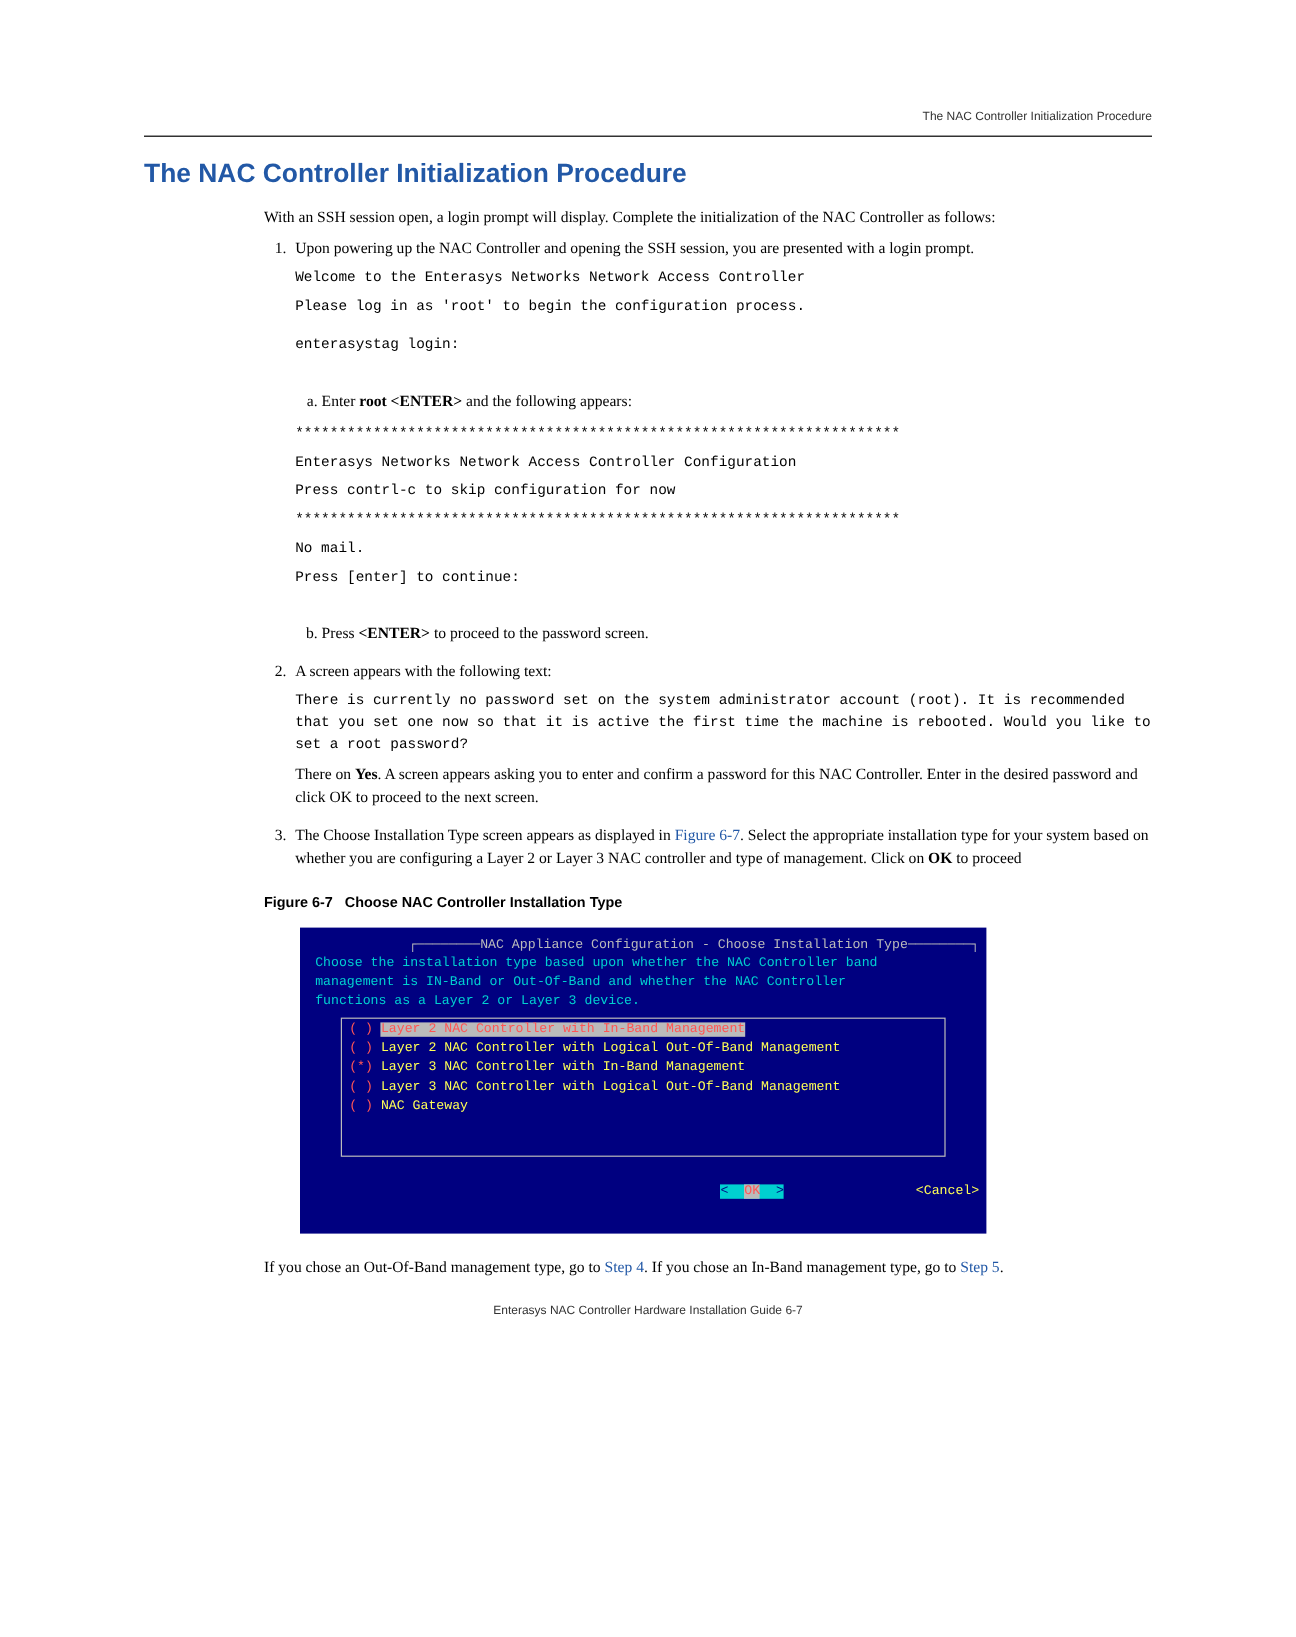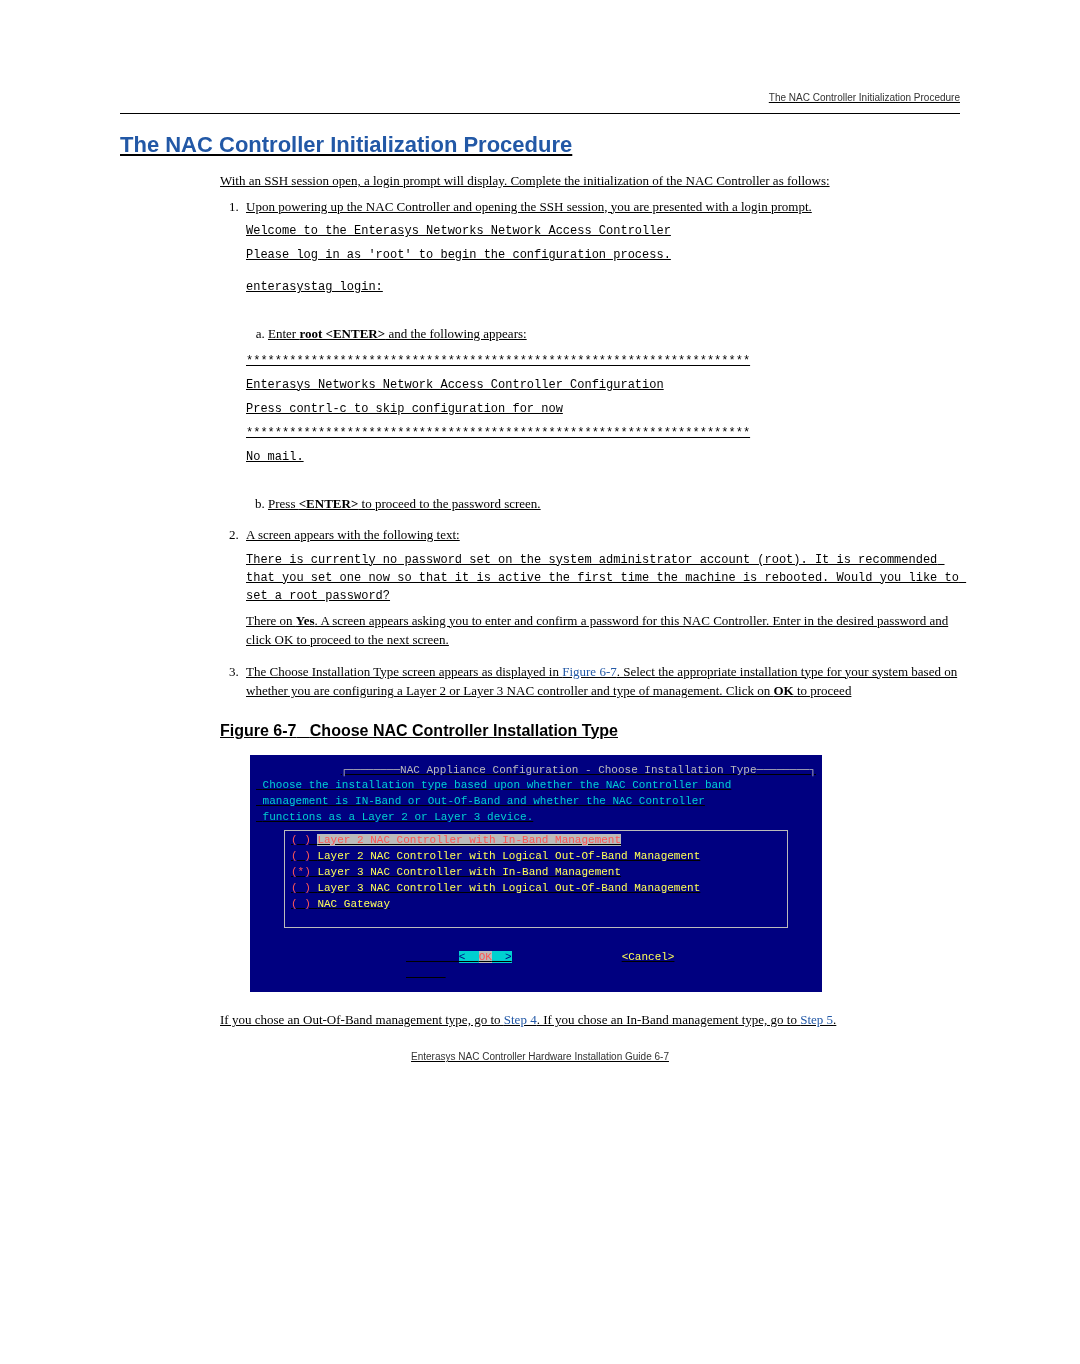--- a/index.html
+++ b/index.html
@@ -7,21 +7,20 @@
     padding: 0;
     font-family: Georgia, 'Times New Roman', serif;
     font-size: 13px;
     line-height: 1.5;
     color: #000;
     background: #fff;
     width: 1080px;
   }
   .page {
     padding: 90px 120px 50px 120px;
-    text-decoration: underline;
   }
   .header-right {
     text-align: right;
     font-size: 10px;
     color: #333;
     font-family: Arial, Helvetica, sans-serif;
     margin-bottom: 8px;
   }
   hr.top-rule {
     border: none;
@@ -61,21 +60,21 @@
   pre, .mono {
     font-family: 'Courier New', Courier, monospace;
     font-size: 12px;
     white-space: pre-wrap;
     margin: 6px 0;
     line-height: 1.5;
   }
   .fig-caption {
     font-family: Arial, Helvetica, sans-serif;
     font-weight: bold;
-    font-size: 16px;
+    font-size: 12px;
     margin: 18px 0 10px 0;
   }
   .terminal {
     width: 560px;
     margin: 12px 0 18px 0;
     background: #000080;
     padding: 8px 6px 10px 6px;
     font-family: 'Courier New', Courier, monospace;
     font-size: 11px;
     line-height: 1.45;
@@ -91,24 +90,24 @@
     color: #ff5555;
     background: #bbbbbb;
   }
   .terminal .btn-ok {
     background: #00d0d0;
     color: #000080;
   }
   .terminal .options-box {
     border: 1px solid #bbbbbb;
     margin: 4px 28px 6px 28px;
-    padding: 2px 6px 14px 6px;
+    padding: 2px 6px 32px 6px;
   }
   .terminal .button-row {
-    text-align: left;
+    text-align: right;
     padding-left: 150px;
   }
   .terminal .button-row .gap {
     display: inline-block;
     width: 110px;
   }
   .footer {
     text-align: center;
     font-size: 10px;
     font-family: Arial, Helvetica, sans-serif;
@@ -141,20 +140,21 @@
           <li>
             <span>Enter </span><b>root &lt;ENTER&gt;</b><span> and the following appears:</span>
           </li>
         </ol>
 
         <pre>**********************************************************************</pre>
         <pre>Enterasys Networks Network Access Controller Configuration</pre>
         <pre>Press contrl-c to skip configuration for now</pre>
         <pre>**********************************************************************</pre>
         <pre>No mail.</pre>
+        <pre>Press [enter] to continue:</pre>
 
         <ol class="sub-list" start="2">
           <li>
             <span>Press </span><b>&lt;ENTER&gt;</b><span> to proceed to the password screen.</span>
           </li>
         </ol>
       </li>
 
       <li>
         <span>A screen appears with the following text:</span>

